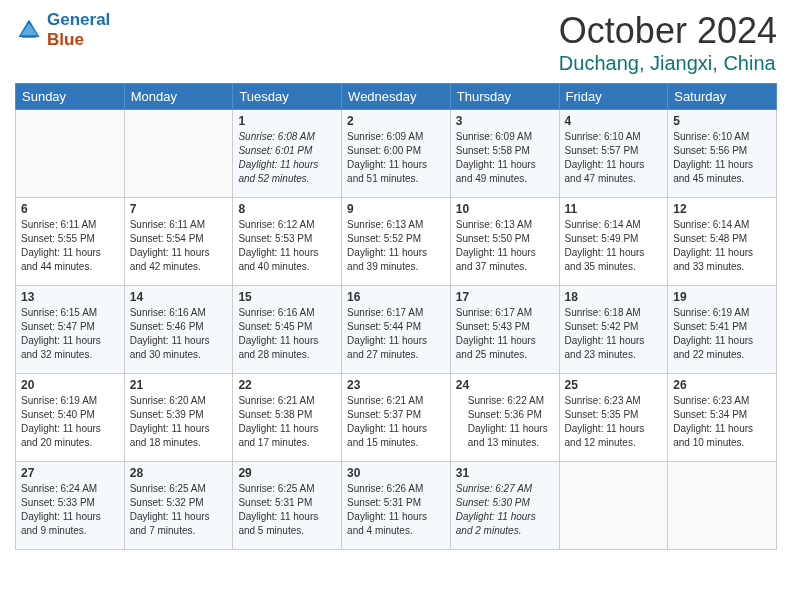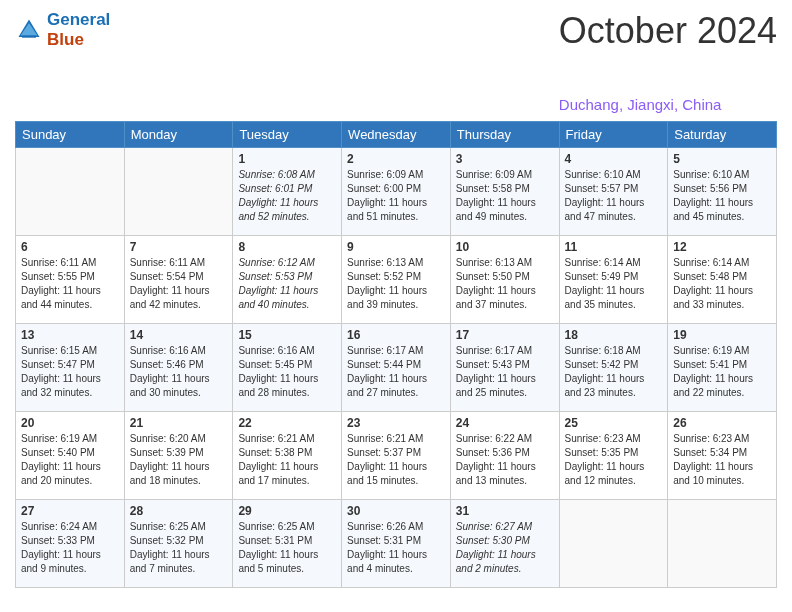--- a/index.html
+++ b/index.html
@@ -34,23 +34,22 @@
     }
     .title-block {
       text-align: left;
     }
     .month-title {
       font-size: 36px;
       color: #333;
       font-weight: normal;
     }
     .location {
-      font-size: 15px;
-      color: #8b5cf6;
-      margin-top: 44px;
+      font-size: 20px;
+      color: #0f766e;
     }
     .calendar {
       flex: 1;
       border-collapse: collapse;
       width: 100%;
       table-layout: fixed;
     }
     .calendar th {
       background: #3176ba;
       color: #fff;
@@ -167,21 +166,21 @@
 Daylight: 11 hours and 44 minutes.</div>
           </td>
           <td>
             <span class="day-num">7</span>
             <div class="cell-info" style="white-space: pre-wrap;">Sunrise: 6:11 AM
 Sunset: 5:54 PM
 Daylight: 11 hours and 42 minutes.</div>
           </td>
           <td>
             <span class="day-num">8</span>
-            <div class="cell-info" style="white-space: pre-wrap; font-style: italic;">Sunrise: 6:12 AM
+            <div class="cell-info" style="white-space: pre-wrap;">Sunrise: 6:12 AM
 Sunset: 5:53 PM
 Daylight: 11 hours and 40 minutes.</div>
           </td>
           <td>
             <span class="day-num">9</span>
             <div class="cell-info" style="white-space: pre-wrap;">Sunrise: 6:13 AM
 Sunset: 5:52 PM
 Daylight: 11 hours and 39 minutes.</div>
           </td>
           <td>
@@ -267,21 +266,21 @@
 Daylight: 11 hours and 17 minutes.</div>
           </td>
           <td>
             <span class="day-num">23</span>
             <div class="cell-info" style="white-space: pre-wrap;">Sunrise: 6:21 AM
 Sunset: 5:37 PM
 Daylight: 11 hours and 15 minutes.</div>
           </td>
           <td>
             <span class="day-num">24</span>
-            <div class="cell-info" style="white-space: pre-wrap;">Sunrise: 6:22 AM
+            <div class="cell-info" style="white-space: pre-wrap; margin-left: 12px;">Sunrise: 6:22 AM
 Sunset: 5:36 PM
 Daylight: 11 hours and 13 minutes.</div>
           </td>
           <td>
             <span class="day-num">25</span>
             <div class="cell-info" style="white-space: pre-wrap;">Sunrise: 6:23 AM
 Sunset: 5:35 PM
 Daylight: 11 hours and 12 minutes.</div>
           </td>
           <td>

